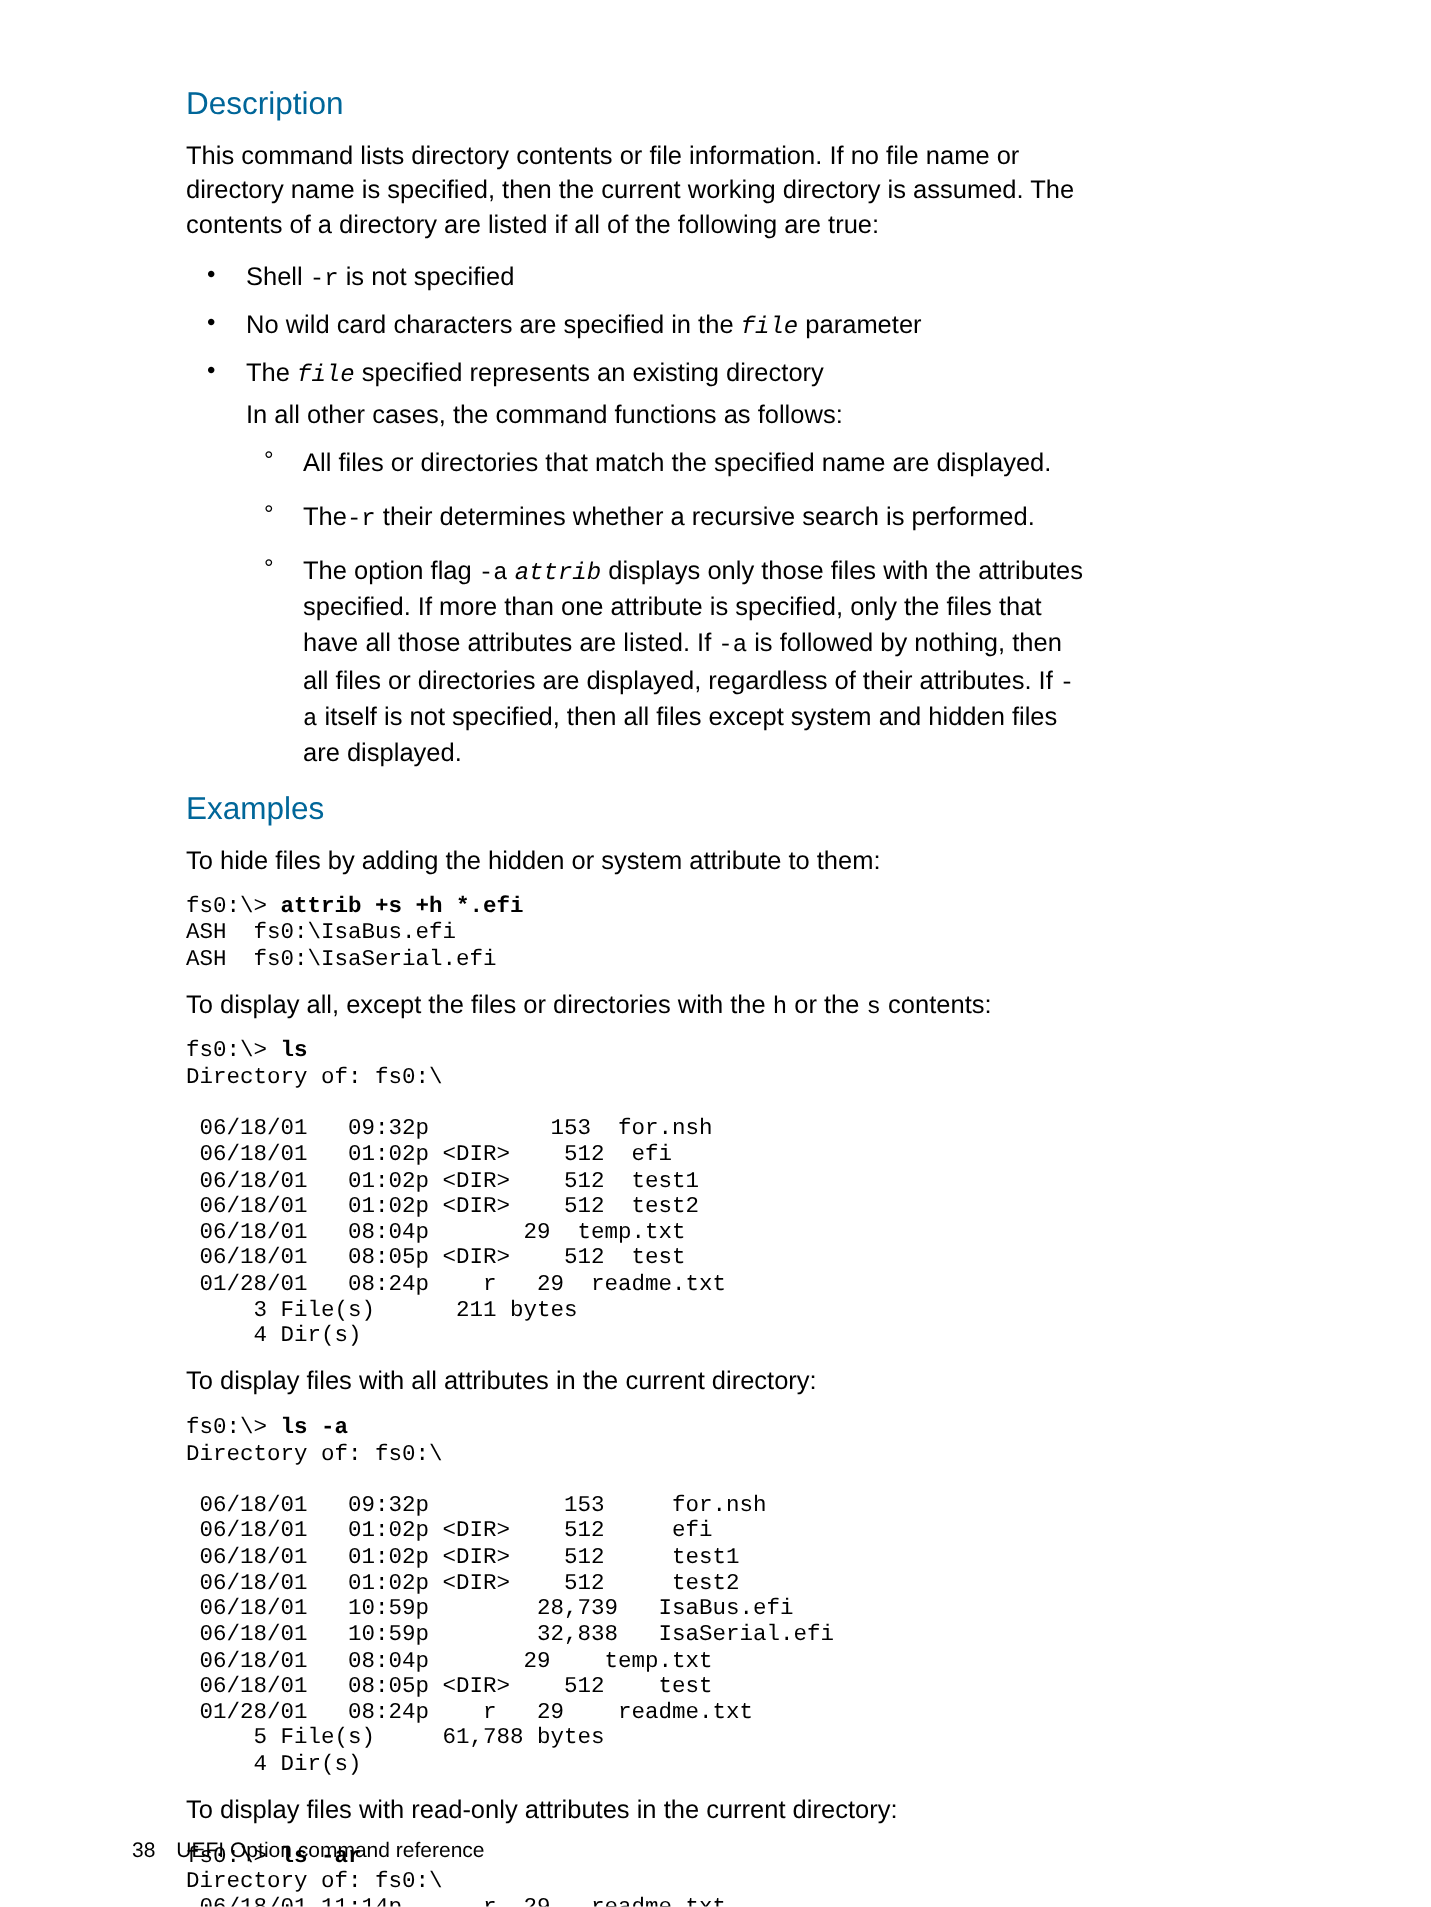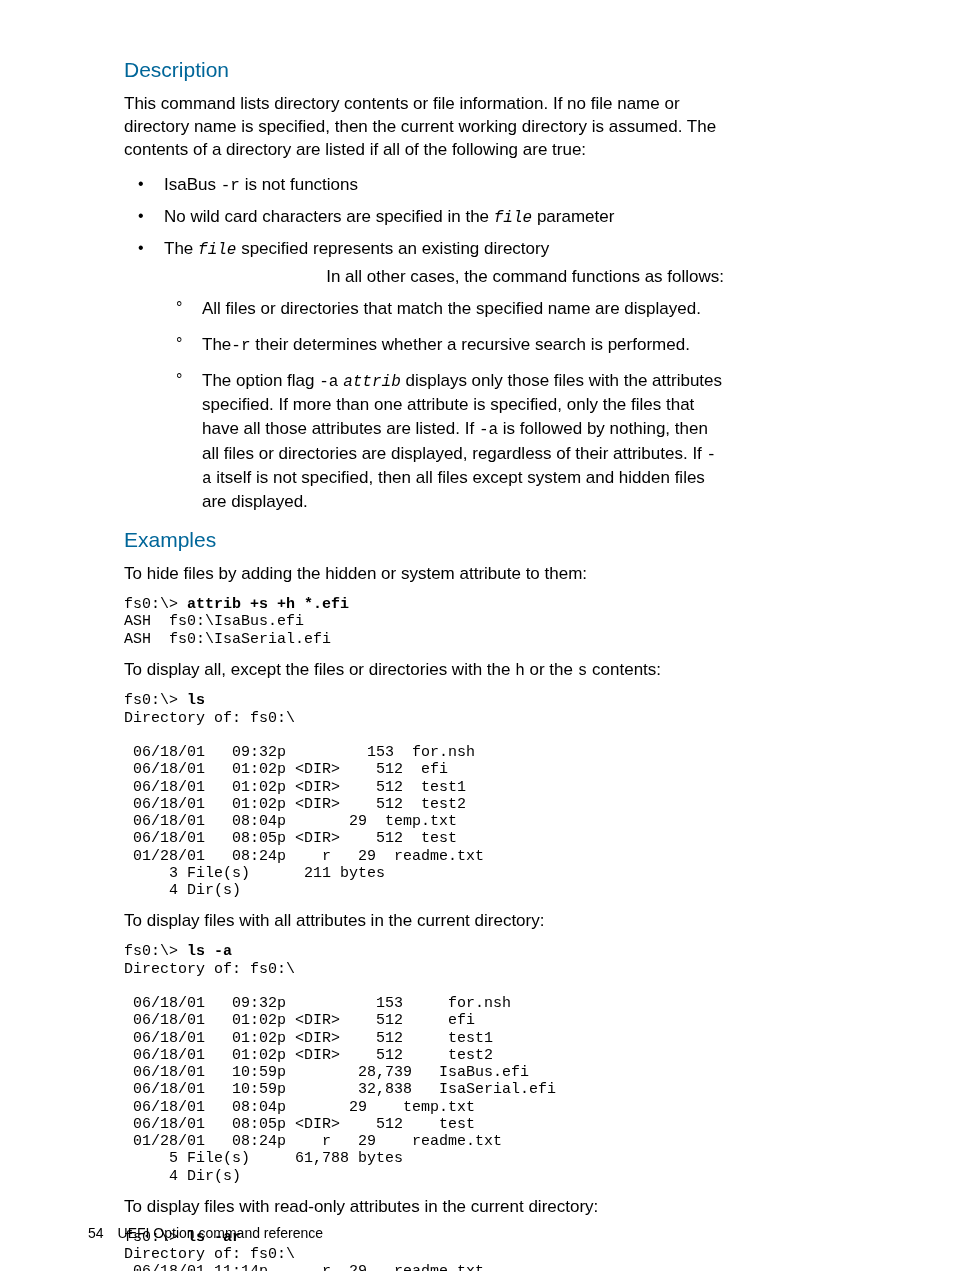--- a/index.html
+++ b/index.html
@@ -96,28 +96,28 @@
 <body>
 
 <div class="page">
 
   <h2 class="section">Description</h2>
 
   <p class="body">This command lists directory contents or file information. If no file name or directory name is specified, then the current working directory is assumed. The contents of a directory are listed if all of the following are true:</p>
 
   <ul class="primary">
     <li>
-      <span>IsaBus </span><span class="mono">-r</span><span> is not functions</span>
+      <span>Shell </span><span class="mono">-r</span><span> is not specified</span>
     </li>
     <li>
       <span>No wild card characters are specified in the </span><span class="mono ital">file</span><span> parameter</span>
     </li>
     <li>
       <span>The </span><span class="mono ital">file</span><span> specified represents an existing directory</span>
-      <div class="sub-note" style="margin-left:0; margin-top:4px;text-align:right;">In all other cases, the command functions as follows:</div>
+      <div class="sub-note" style="margin-left:0; margin-top:4px;">In all other cases, the command functions as follows:</div>
       <ul class="secondary">
         <li>All files or directories that match the specified name are displayed.</li>
         <li>
           <span>The</span><span class="mono">-r</span><span> their determines whether a recursive search is performed.</span>
         </li>
         <li>
           <span>The option flag </span><span class="mono">-a</span><span> </span><span class="mono ital">attrib</span><span> displays only those files with the attributes specified. If more than one attribute is specified, only the files that have all those attributes are listed. If </span><span class="mono">-a</span><span> is followed by nothing, then all files or directories are displayed, regardless of their attributes. If </span><span class="mono">-a</span><span> itself is not specified, then all files except system and hidden files are displayed.</span>
         </li>
       </ul>
     </li>
@@ -161,16 +161,16 @@
  01/28/01   08:24p    r   29    readme.txt 
      5 File(s)     61,788 bytes
      4 Dir(s)</span></pre>
 
   <p class="body">To display files with read-only attributes in the current directory:</p>
   <pre class="codeblock"><span>fs0:\&gt; </span><b>ls -ar</b><span>
 Directory of: fs0:\ 
  06/18/01 11:14p      r  29   readme.txt</span></pre>
 
   <div class="footer">
-    <span class="pn">54</span><span>UEFI Option command reference</span>
+    <span class="pn">38</span><span>UEFI Option command reference</span>
   </div>
 
 </div>
 
 </body></html>

